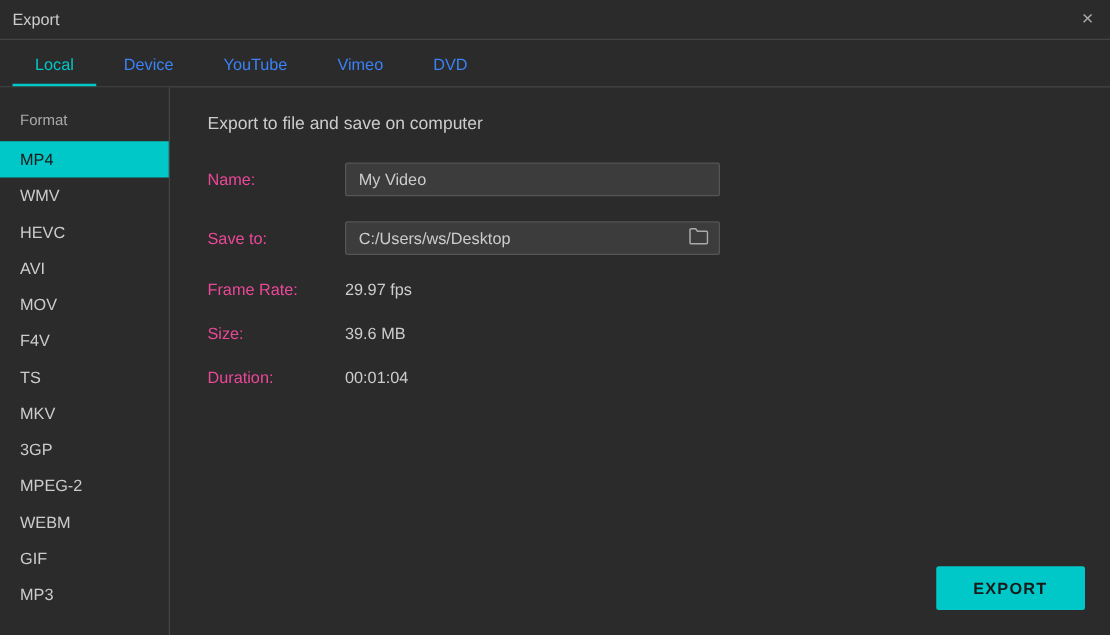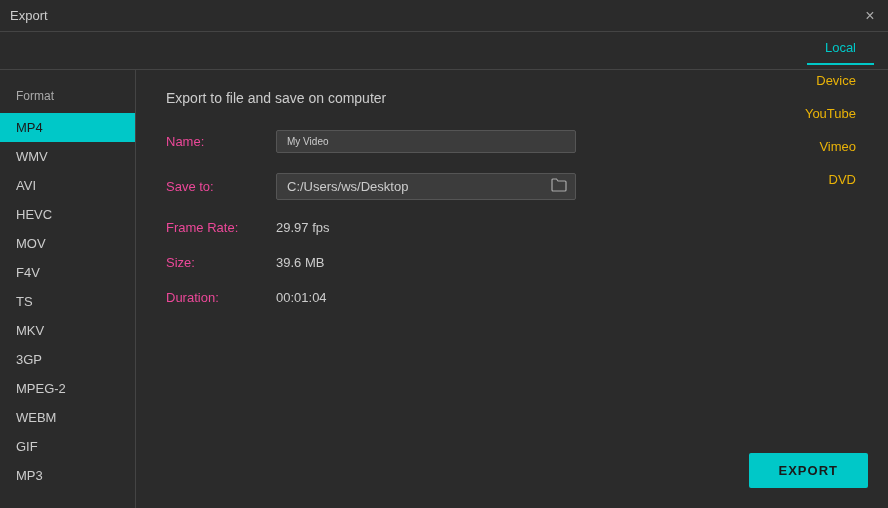--- a/index.html
+++ b/index.html
@@ -40,26 +40,25 @@
     }
 
     
     .tab-bar {
       display: flex;
       background: #2b2b2b;
       border-bottom: 1px solid #444;
       padding: 0 10px;
       height: 38px;
       align-items: flex-end;
-      flex-direction: column;
     }
     .tab {
       padding: 8px 18px;
       cursor: pointer;
-      color: #eab308;
+      color: #3b82f6;
       font-size: 13px;
       border-bottom: 2px solid transparent;
       margin-right: 4px;
     }
     .tab.active {
       color: #00c8c8;
       border-bottom: 2px solid #00c8c8;
     }
 
     
@@ -119,21 +118,21 @@
     .form-value {
       color: #cccccc;
       font-size: 13px;
     }
     .text-input {
       width: 300px;
       background: #3c3c3c;
       border: 1px solid #555;
       color: #cccccc;
       padding: 5px 10px;
-      font-size: 10px;
+      font-size: 13px;
       outline: none;
       border-radius: 2px;
     }
 
     .save-to-wrapper {
       display: flex;
       width: 300px;
       background: #3c3c3c;
       border: 1px solid #555;
       border-radius: 2px;
@@ -209,22 +208,22 @@
   <div class="tab">Vimeo</div>
   <div class="tab">DVD</div>
 </div>
 
 <div class="main-content">
 
   <div class="sidebar">
     <div class="sidebar-header">Format</div>
     <div class="format-item active">MP4</div>
     <div class="format-item">WMV</div>
+    <div class="format-item">HEVC</div>
     <div class="format-item">AVI</div>
-    <div class="format-item">HEVC</div>
     <div class="format-item">MOV</div>
     <div class="format-item">F4V</div>
     <div class="format-item">TS</div>
     <div class="format-item">MKV</div>
     <div class="format-item">3GP</div>
     <div class="format-item">MPEG-2</div>
     <div class="format-item">WEBM</div>
     <div class="format-item">GIF</div>
     <div class="format-item">MP3</div>
   </div>

